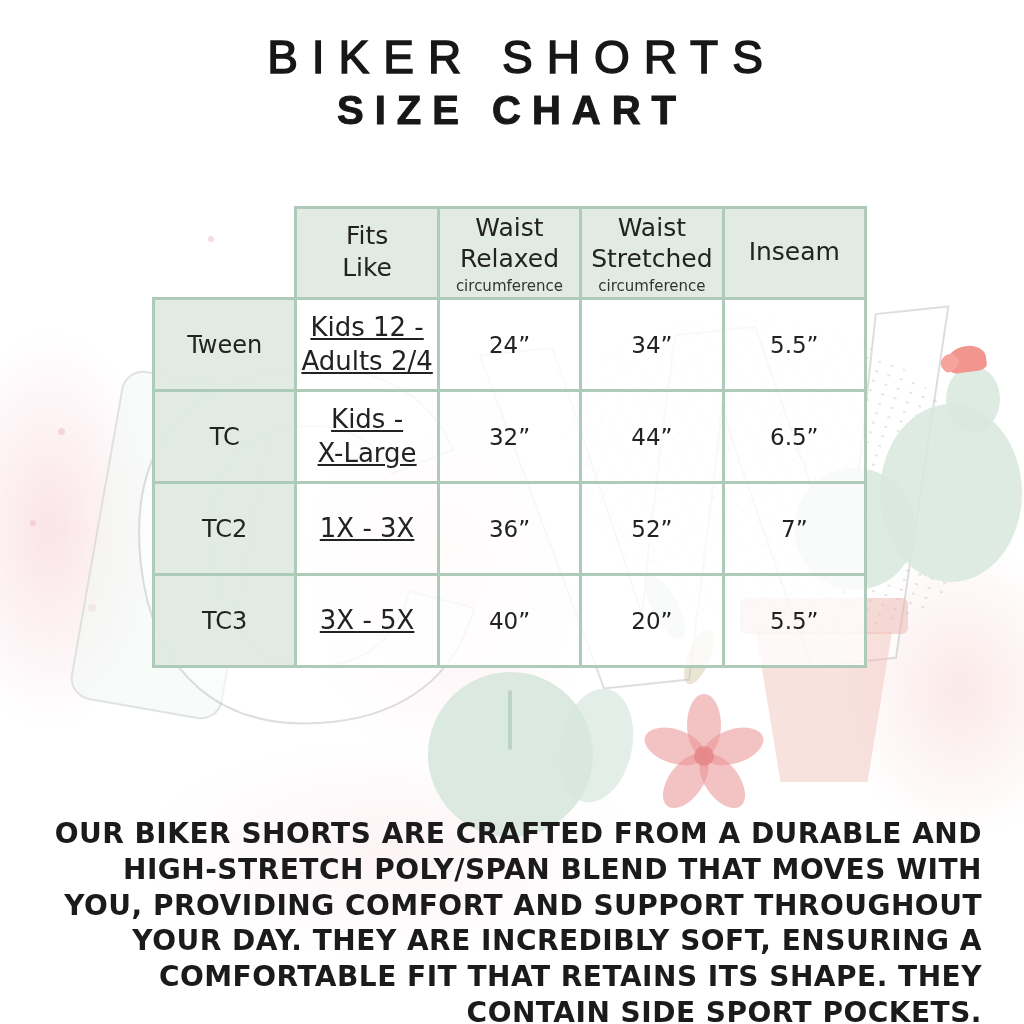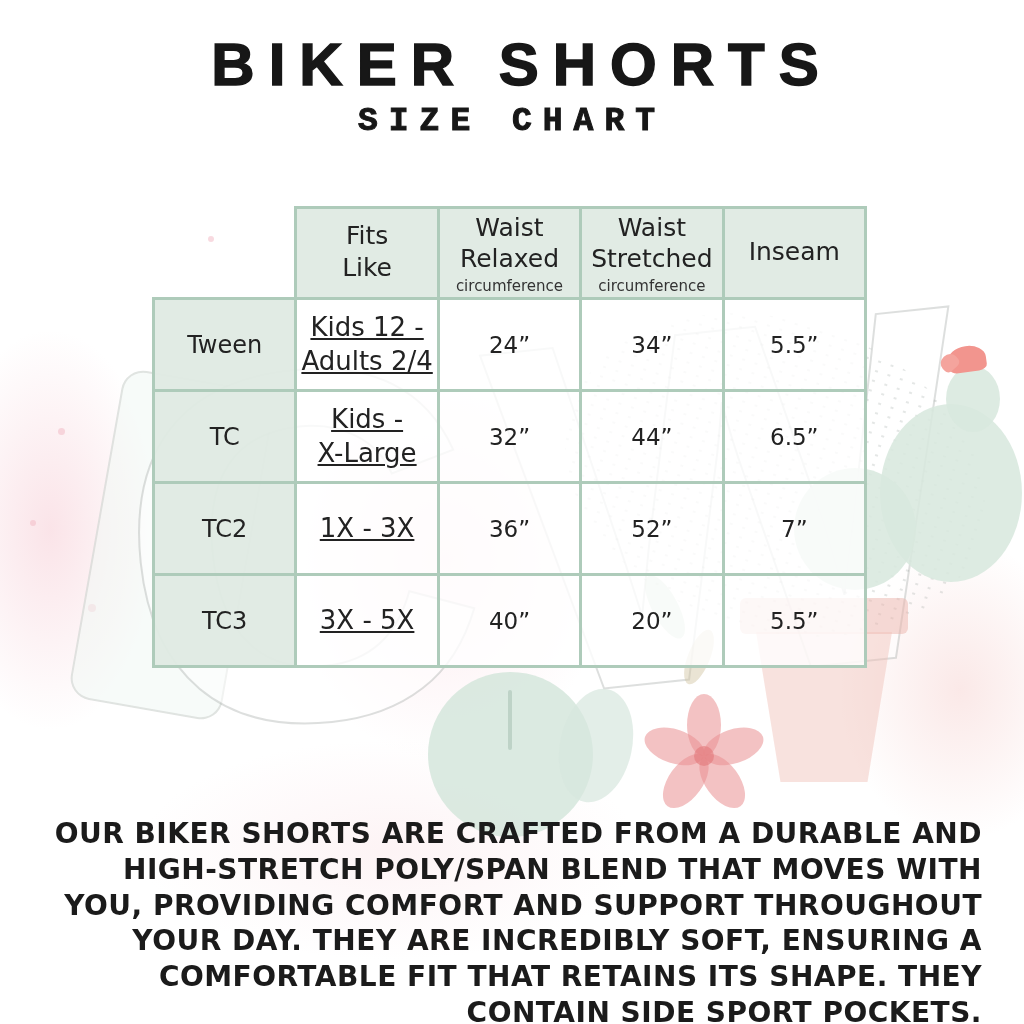--- a/index.html
+++ b/index.html
@@ -39,22 +39,22 @@
   .leaf {position:absolute; border-radius:50%; background:rgba(187,214,189,0.5);}
   .flower {position:absolute; left:668px; top:720px; width:72px; height:72px;}
   .flower .petal {position:absolute; left:19px; top:-26px; width:34px; height:62px; border-radius:50%;
     background:rgba(234,144,146,0.55); transform-origin:center 62px;}
   .flower .c {position:absolute; left:26px; top:26px; width:20px; height:20px; border-radius:50%;
     background:rgba(226,120,122,0.6);}
 
   
   .title-block {position:absolute; top:30px; left:0; width:100%; text-align:center; z-index:2;
     font-family:"Liberation Sans", sans-serif; color:#171717;}
-  .title-1 {font-size:60px; font-weight:700; letter-spacing:14px;margin-left:20px; -webkit-text-stroke:1.5px #171717;}
-  .title-2 {font-size:33px; font-weight:700; letter-spacing:11px; -webkit-text-stroke:1px #171717; margin-top:4px;font-family:Liberation Mono, monospace;}
+  .title-1 {font-size:46px; font-weight:400; letter-spacing:14px;margin-left:20px; -webkit-text-stroke:1.5px #171717;}
+  .title-2 {font-size:40px; font-weight:700; letter-spacing:11px; -webkit-text-stroke:1px #171717; margin-top:4px;}
 
   
   table.size-chart {position:absolute; left:152px; top:206px; width:715px; z-index:1;
     border-collapse:collapse; table-layout:fixed;}
   .size-chart th, .size-chart td {border:3px solid #aecbba; padding:0; text-align:center; vertical-align:middle;
     font-weight:400; color:#222;}
   .size-chart td.corner {border:none; background:transparent;}
   .size-chart thead tr {height:91px;}
   .size-chart tbody tr {height:92px;}
   .size-chart thead th {background:rgba(223,234,227,0.95); font-size:25px;}

